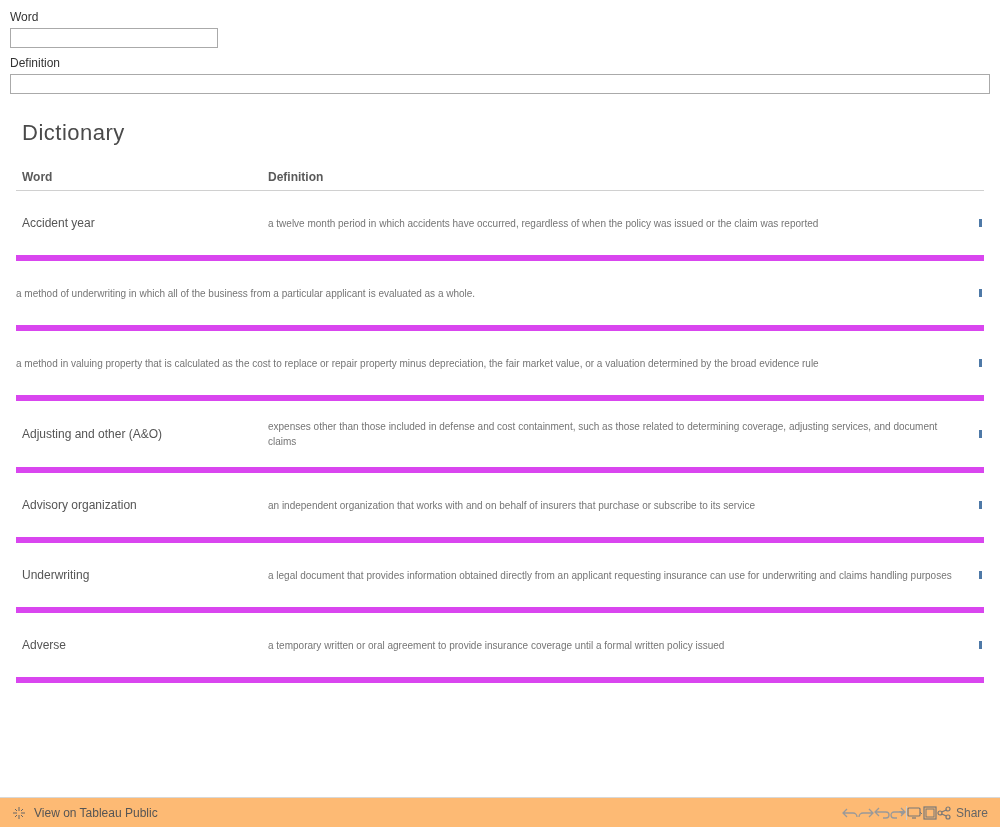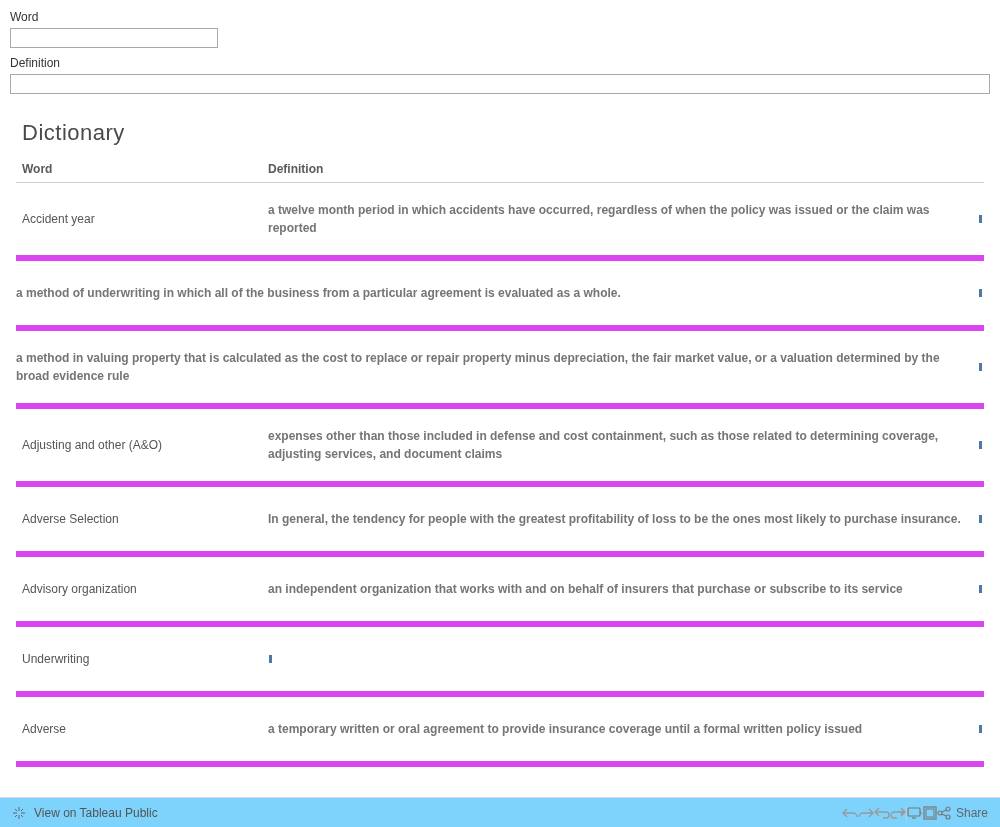--- a/index.html
+++ b/index.html
@@ -19,21 +19,21 @@
   width: 208px; height: 20px; border: 1px solid #aaa; padding: 0 4px;
   font-size: 12px; font-family: inherit;
 }
 .filter-input-long {
   width: 980px; height: 20px; border: 1px solid #aaa; padding: 0 4px;
   font-size: 12px; font-family: inherit; display: block;
 }
 .dictionary-section { padding: 10px 16px 0 16px; }
 .section-title {
   font-size: 22px; font-weight: 400; color: #4a4a4a; letter-spacing: 0.5px;
-  margin: 10px 0 16px 6px;
+  margin: 10px 0 24px 6px;
 }
 .dict-table { width: 100%; }
 .dict-header {
   display: flex; border-bottom: 1px solid #d0d0d0; padding-bottom: 6px;
 }
 .col-word {
   width: 252px; flex-shrink: 0; font-size: 12px; font-weight: 600; color: #5a5a5a;
   padding-left: 6px;
 }
 .col-def {
@@ -42,31 +42,31 @@
 .dict-body { height: 620px; overflow-y: auto; }
 .dict-row {
   display: flex; align-items: center; min-height: 70px;
   border-bottom: 6px solid #d946ef; position: relative;
 }
 .dict-row .word-cell {
   width: 252px; flex-shrink: 0; font-size: 12px; color: #555;
   padding: 18px 8px 18px 6px; line-height: 1.4;
 }
 .dict-row .def-cell {
-  flex: 1; font-size: 12px; color: #757575;
-  padding: 18px 12px 18px 0; line-height: 1.5; font-weight: bold;
+  flex: 1; font-size: 10px; color: #757575;
+  padding: 18px 12px 18px 0; line-height: 1.5;
 }
 .dict-row .bar-cell {
   width: 6px; flex-shrink: 0; padding-right: 2px;
   display: flex; align-items: center; justify-content: center;
 }
 .bar-mark { width: 3px; height: 8px; background: #4e79a7; }
 .toolbar {
   position: absolute; bottom: 0; left: 0; right: 0; height: 30px;
-  border-top: 1px solid #d8d8d8; background: #7dd3fc;
+  border-top: 1px solid #d8d8d8; background: #fdba74;
   display: flex; align-items: center; padding: 0 12px;
   font-size: 12px; color: #555;
 }
 .tb-left { display: flex; align-items: center; gap: 8px; }
 .tb-icon { width: 14px; height: 14px; display: inline-flex; align-items: center; justify-content: center; }
 .tb-right { margin-left: auto; display: flex; align-items: center; gap: 0; color: #666; text-align: center; }
 .tb-btn { display: inline-flex; align-items: center; gap: 5px; cursor: pointer; }
 .divider { width: 1px; height: 14px; background: #ccc; }
 svg { display: block; }
 </style>
@@ -92,54 +92,48 @@
     </div>
     <div class="dict-body" id="dict-body">
         <div class="dict-row">
           <div class="word-cell">Accident year</div>
           <div class="def-cell">a twelve month period in which accidents have occurred, regardless of when the policy was issued or the claim was reported</div>
           <div class="bar-cell">
             <div class="bar-mark"></div>
           </div>
         </div>
         <div class="dict-row">
-          <div class="def-cell">a method of underwriting in which all of the business from a particular agreement is evaluated as a whole.</div>
+          <div class="def-cell">a method of underwriting in which all of the business from a particular applicant is evaluated as a whole.</div>
           <div class="bar-cell">
             <div class="bar-mark"></div>
           </div>
         </div>
         <div class="dict-row">
           <div class="def-cell">a method in valuing property that is calculated as the cost to replace or repair property minus depreciation, the fair market value, or a valuation determined by the broad evidence rule</div>
           <div class="bar-cell">
             <div class="bar-mark"></div>
           </div>
         </div>
         <div class="dict-row">
           <div class="word-cell">Adjusting and other (A&amp;O)</div>
           <div class="def-cell">expenses other than those included in defense and cost containment, such as those related to determining coverage, adjusting services, and document claims</div>
           <div class="bar-cell">
             <div class="bar-mark"></div>
           </div>
         </div>
         <div class="dict-row">
-          <div class="word-cell">Adverse Selection</div>
-          <div class="def-cell">In general, the tendency for people with the greatest profitability of loss to be the ones most likely to purchase insurance.</div>
-          <div class="bar-cell">
-            <div class="bar-mark"></div>
-          </div>
-        </div>
-        <div class="dict-row">
           <div class="word-cell">Advisory organization</div>
           <div class="def-cell">an independent organization that works with and on behalf of insurers that purchase or subscribe to its service</div>
           <div class="bar-cell">
             <div class="bar-mark"></div>
           </div>
         </div>
         <div class="dict-row">
           <div class="word-cell">Underwriting</div>
+          <div class="def-cell">a legal document that provides information obtained directly from an applicant requesting insurance can use for underwriting and claims handling purposes</div>
           <div class="bar-cell">
             <div class="bar-mark"></div>
           </div>
         </div>
         <div class="dict-row">
           <div class="word-cell">Adverse</div>
           <div class="def-cell">a temporary written or oral agreement to provide insurance coverage until a formal written policy issued</div>
           <div class="bar-cell">
             <div class="bar-mark"></div>
           </div>

